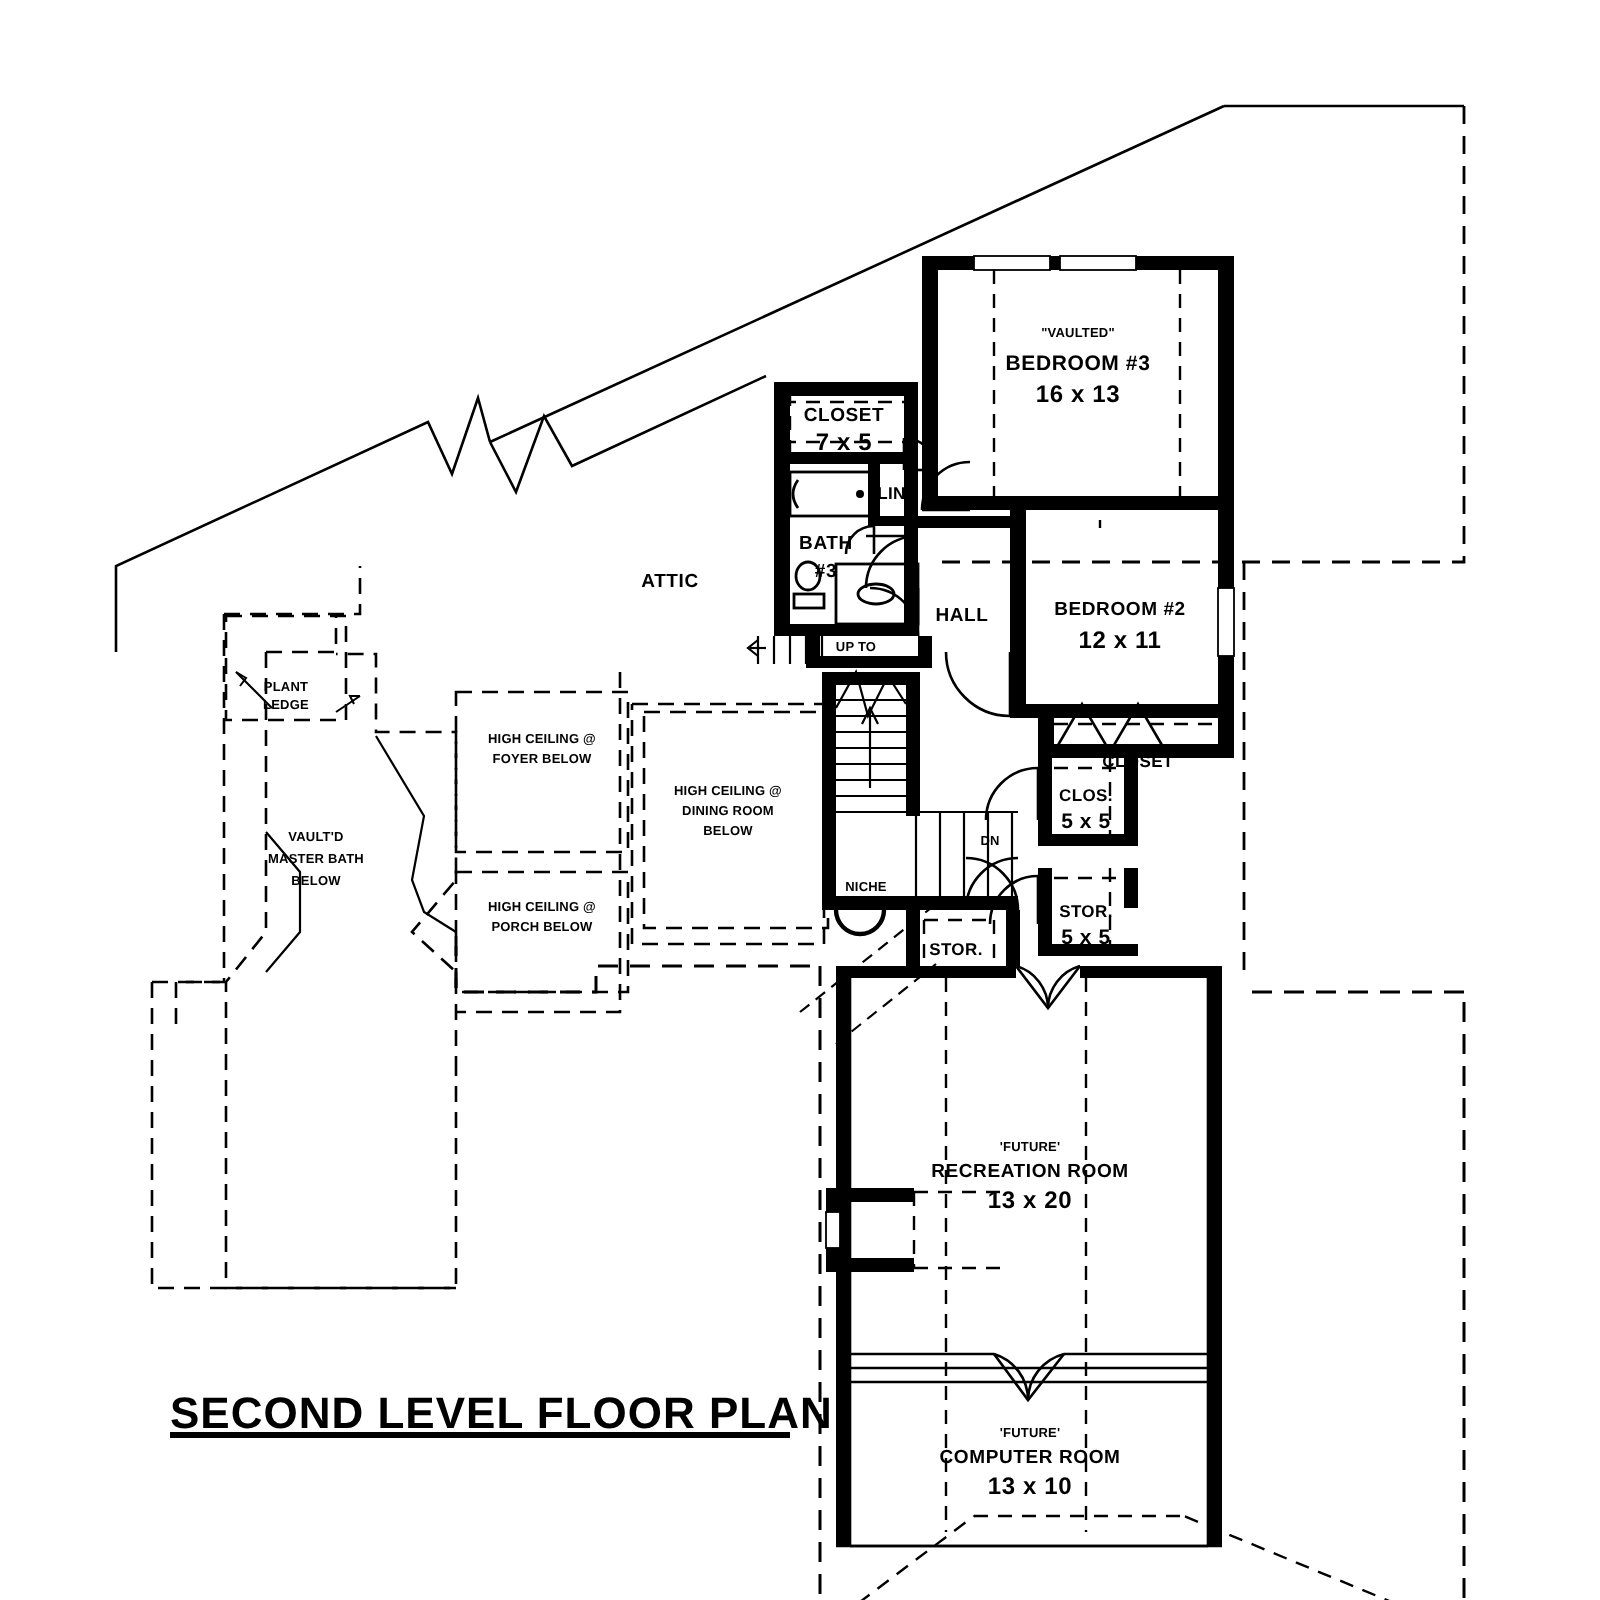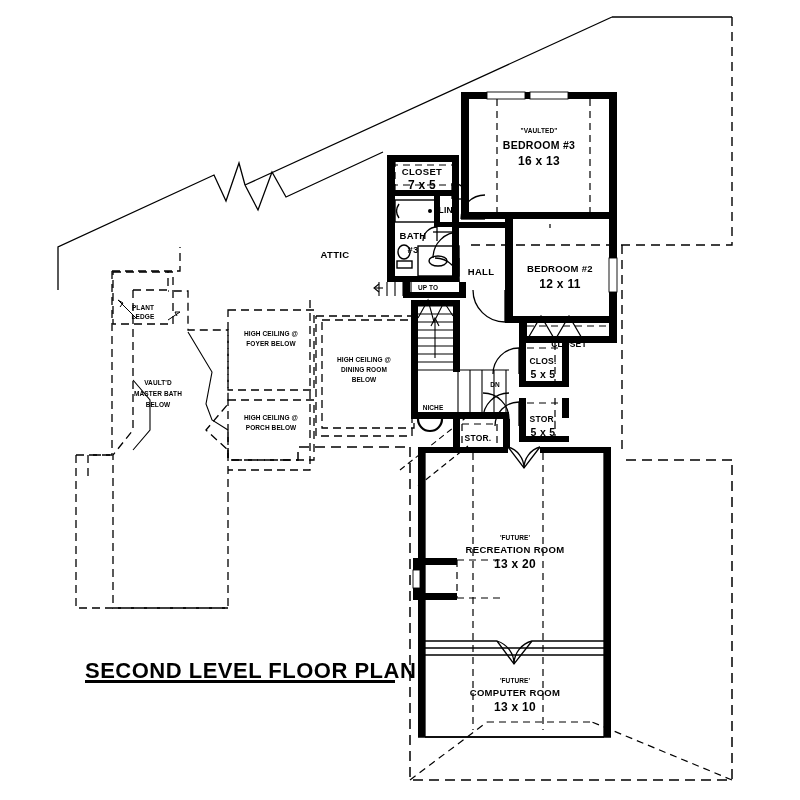--- a/index.html
+++ b/index.html
@@ -1,17 +1,17 @@
 <!DOCTYPE html>
 <html><head>
 <meta charset="utf-8">
 <style>
   html,body{margin:0;padding:0;background:#ffffff;}
   body{width:800px;height:800px;overflow:hidden;font-family:"Liberation Sans",sans-serif;}
-  #stage{position:relative;width:800px;height:592px;background:#fff;}
+  #stage{position:relative;width:800px;height:592px;background:#fff;margin-top:36px;}
   svg{display:block;}
   .lbl{font-family:"Liberation Sans",sans-serif;font-weight:bold;fill:#000;text-anchor:middle;dominant-baseline:middle;}
   .t8{font-size:8.5px;letter-spacing:.2px;}
   .t9{font-size:9.5px;letter-spacing:.3px;}
   .t10{font-size:10.5px;letter-spacing:.3px;}
   .t12{font-size:12px;letter-spacing:.3px;}
   .t6{font-size:6.5px;letter-spacing:.1px;}
   .title{font-size:22px;font-weight:bold;letter-spacing:.5px;text-anchor:start;}
 </style>
 </head>

